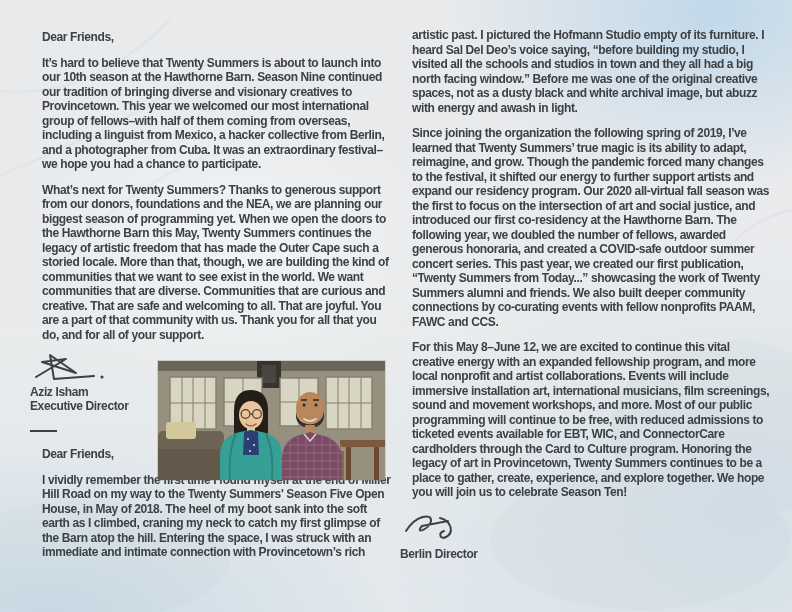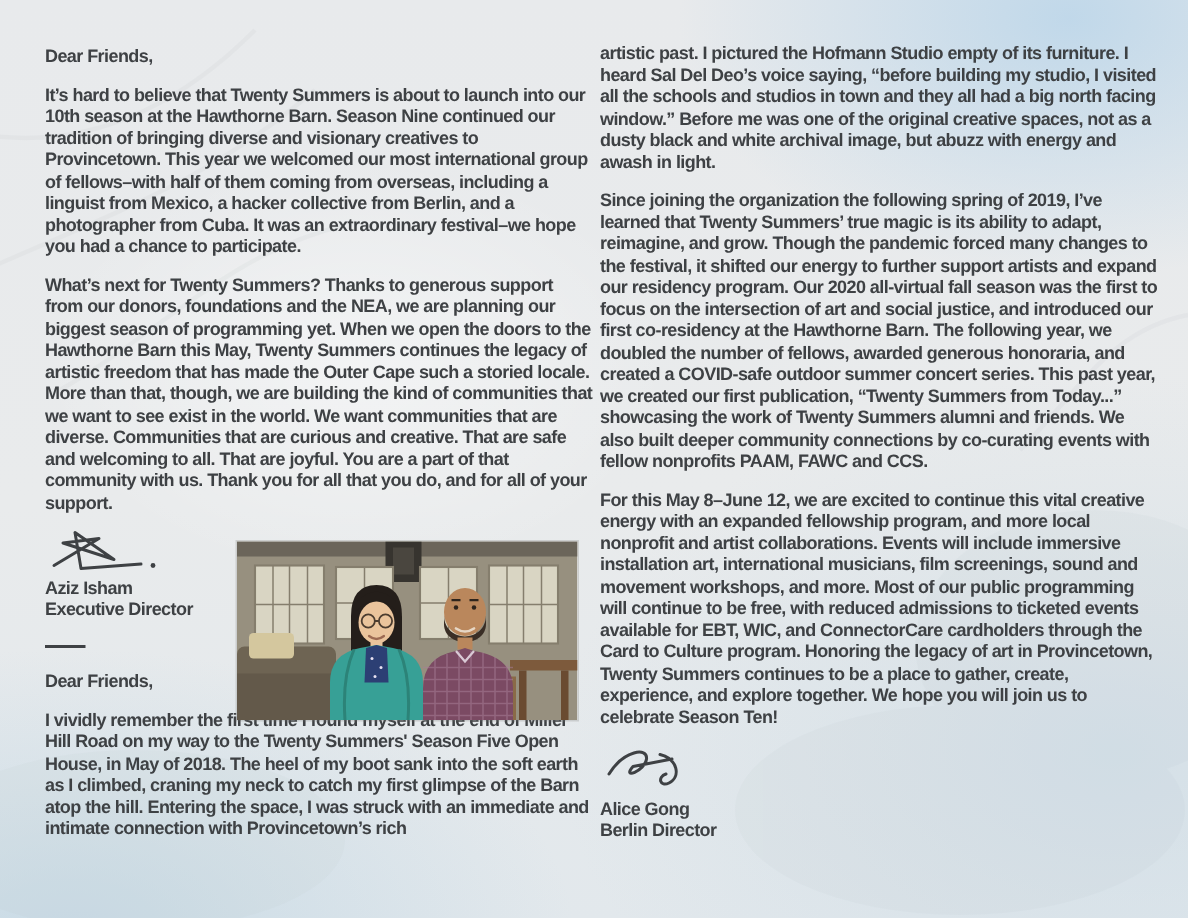--- a/index.html
+++ b/index.html
@@ -13,21 +13,21 @@
       radial-gradient(420px 280px at 90% 2%, rgba(166,204,232,.60), rgba(166,204,232,0) 62%),
       radial-gradient(560px 320px at 6% 102%, rgba(173,204,223,.48), rgba(173,204,223,0) 60%),
       radial-gradient(620px 420px at 94% 82%, rgba(186,209,224,.38), rgba(186,209,224,0) 60%),
       radial-gradient(300px 200px at 30% 40%, rgba(255,255,255,.45), rgba(255,255,255,0) 70%),
       linear-gradient(180deg,#e8eaec 0%,#e9ebec 55%,#e2e8ec 100%);
   }
   .bg-art{position:absolute;inset:0;pointer-events:none;}
   .col{position:absolute;font-size:12px;line-height:14.5px;letter-spacing:-0.38px;font-weight:600;}
   .col-left{left:30px;top:30px;width:366px;}
   .col-right{left:400px;top:28px;width:374px;}
-  .col p{margin:0 0 11px 0;}
+  .col p{margin:0 0 11px 12px;}
   .salutation{margin-bottom:11px;}
   .sig{margin:6px 0 2px 2px;height:30px;}
   .sig svg{display:block;}
   .name,.title{margin:0 !important;line-height:14px;}
   .divider{width:27px;border-top:2px solid #3e4144;margin:17px 0 15px 0;}
   .second-salutation{margin-bottom:11px;}
   .para-start{margin-top:15px;}
   .photo{
     position:absolute;left:158px;top:361px;width:227px;height:119px;
     box-shadow:0 0 0 1px rgba(120,120,115,.25);
@@ -144,17 +144,16 @@
   <div class="col col-right">
     <p>artistic past. I pictured the Hofmann Studio empty of its furniture. I heard Sal Del Deo’s voice saying, “before building my studio, I visited all the schools and studios in town and they all had a big north facing window.” Before me was one of the original creative spaces, not as a dusty black and white archival image, but abuzz with energy and awash in light.</p>
     <p>Since joining the organization the following spring of 2019, I’ve learned that Twenty Summers’ true magic is its ability to adapt, reimagine, and grow. Though the pandemic forced many changes to the festival, it shifted our energy to further support artists and expand our residency program. Our 2020 all-virtual fall season was the first to focus on the intersection of art and social justice, and introduced our first co-residency at the Hawthorne Barn. The following year, we doubled the number of fellows, awarded generous honoraria, and created a COVID-safe outdoor summer concert series. This past year, we created our first publication, “Twenty Summers from Today...” showcasing the work of Twenty Summers alumni and friends. We also built deeper community connections by co-curating events with fellow nonprofits PAAM, FAWC and CCS.</p>
     <p>For this May 8–June 12, we are excited to continue this vital creative energy with an expanded fellowship program, and more local nonprofit and artist collaborations. Events will include immersive installation art, international musicians, film screenings, sound and movement workshops, and more. Most of our public programming will continue to be free, with reduced admissions to ticketed events available for EBT, WIC, and ConnectorCare cardholders through the Card to Culture program. Honoring the legacy of art in Provincetown, Twenty Summers continues to be a place to gather, create, experience, and explore together. We hope you will join us to celebrate Season Ten!</p>
 
     <div class="sig sig2">
       <svg width="70" height="34" viewBox="0 0 70 34">
         <path d="M4 20 C14 4 30 2 29 10 C28 18 12 24 20 15 L46 10 M38 7 C50 10 52 22 44 26 C38 29 36 22 42 20" fill="none" stroke="#3e4144" stroke-width="2" stroke-linecap="round" stroke-linejoin="round"></path>
       </svg>
     </div>
-    <p class="name">Alice Gong</p>
     <p class="title">Berlin Director</p>
   </div>
 
 </div>
 
 </body></html>

